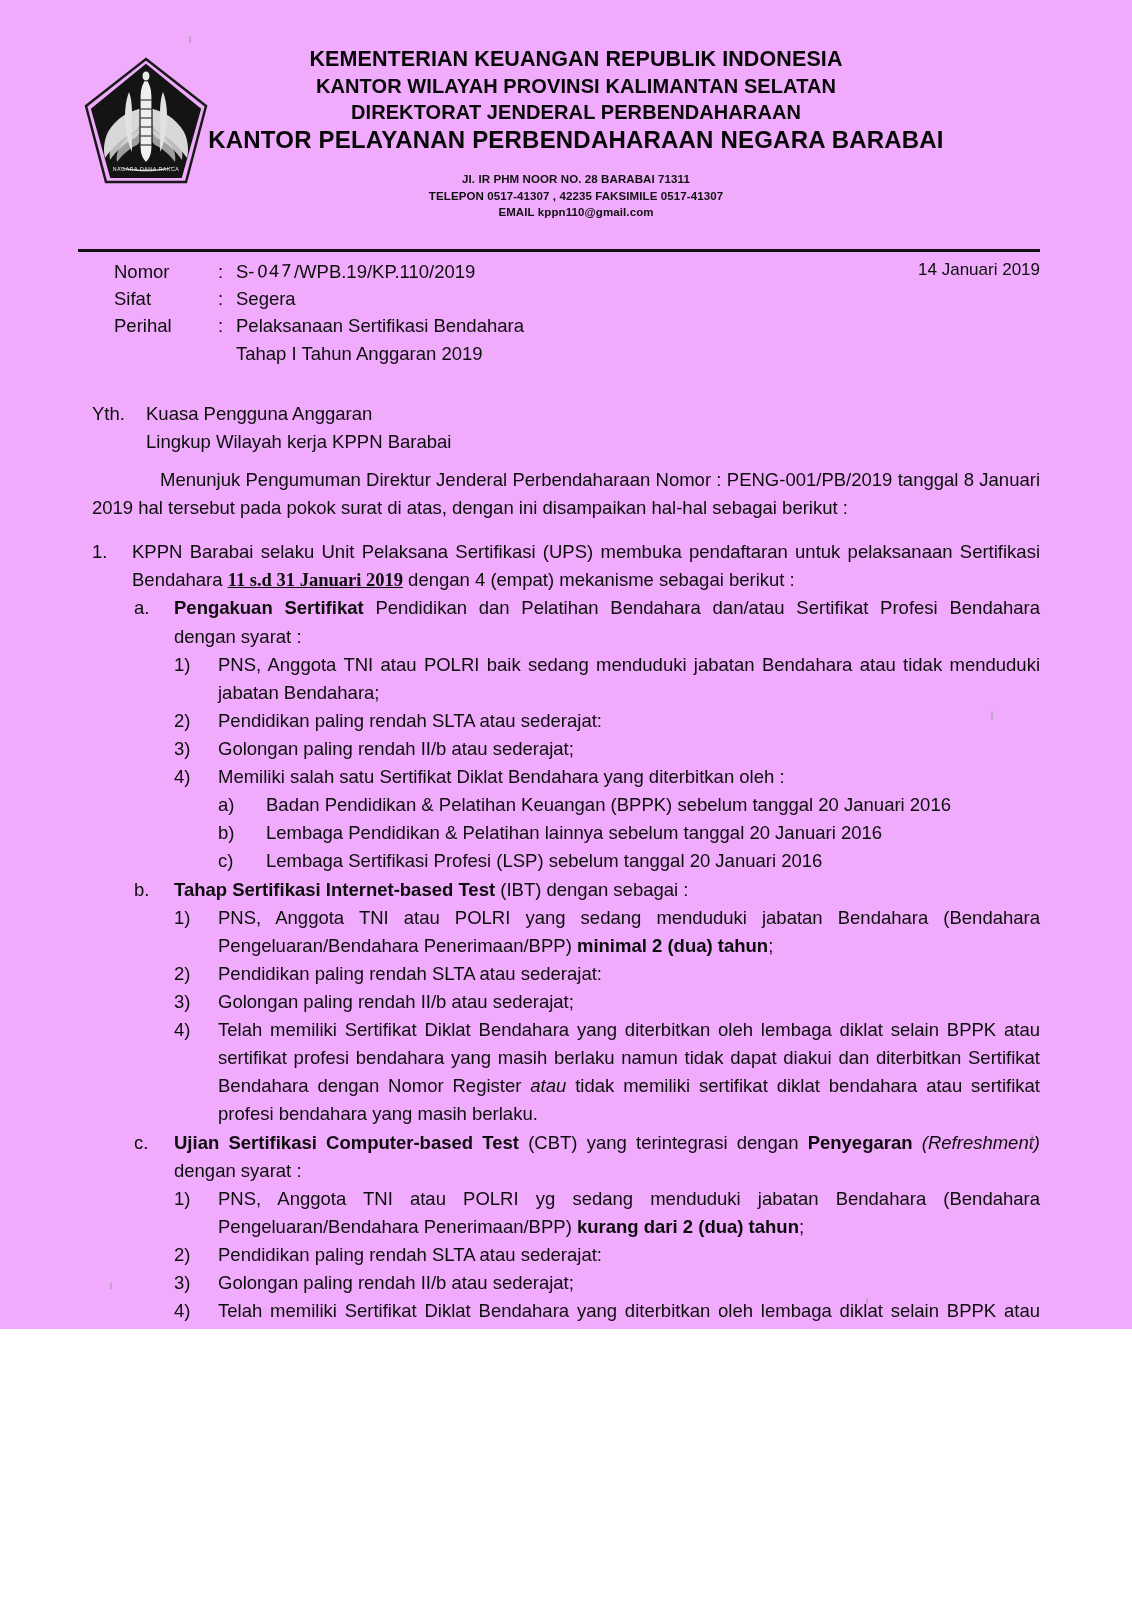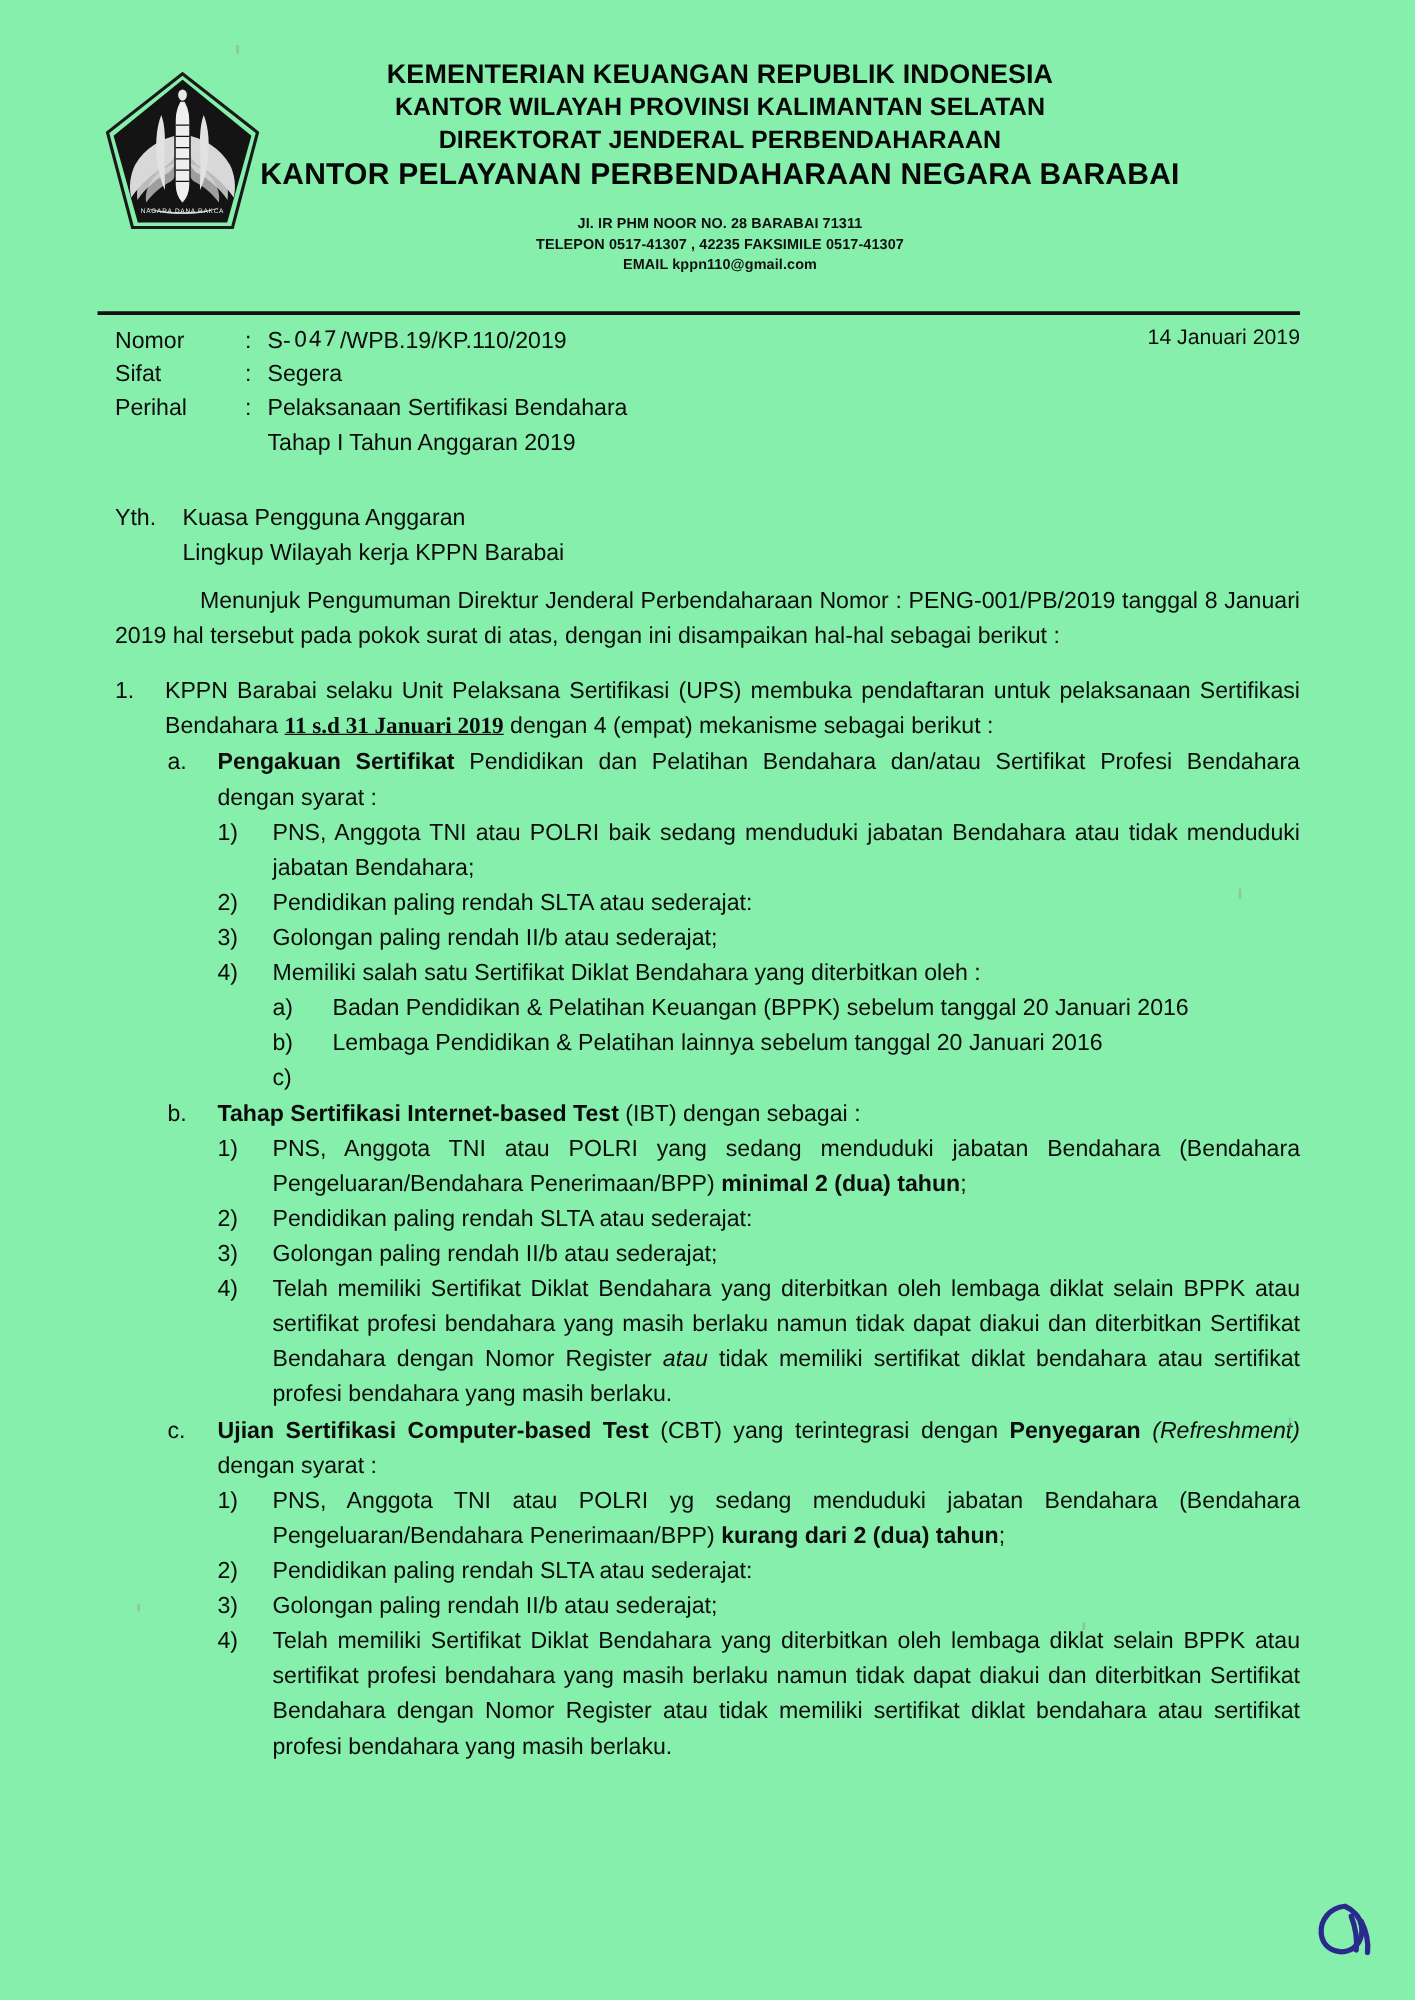--- a/index.html
+++ b/index.html
@@ -7,22 +7,22 @@
     padding: 0;
     background: #ffffff;
   }
   body {
     font-family: "Liberation Sans", sans-serif;
     color: #0d0d0d;
   }
   .page {
     position: relative;
     width: 1132px;
-    height: 1600px;
-    background: #86efac;
+    height: 1329px;
+    background: #f0abfc;
     overflow: hidden;
   }
 
   
   .letterhead {
     position: relative;
     padding-top: 46px;
     height: 196px;
   }
   .logo {
@@ -79,21 +79,21 @@
     left: 92px;
     top: 258px;
     width: 948px;
   }
   .meta-row {
     display: flex;
     align-items: flex-start;
     font-size: 18.5px;
     line-height: 1.47;
   }
-  .meta-label { width: 104px; flex: 0 0 104px; }
+  .meta-label { width: 104px; flex: 0 0 104px; margin-left: 22px; }
   .meta-colon { width: 18px; flex: 0 0 18px; }
   .meta-value { flex: 1 1 auto; }
   .meta-date {
     position: absolute;
     right: 0;
     top: 0;
     font-size: 17px;
     line-height: 1.47;
   }
   .handwritten {
@@ -313,20 +313,21 @@
     <div class="row lvl-4">
       <span class="marker">a)</span>
       <span class="content">Badan Pendidikan &amp; Pelatihan Keuangan (BPPK) sebelum tanggal 20 Januari 2016</span>
     </div>
     <div class="row lvl-4 gap-xs">
       <span class="marker">b)</span>
       <span class="content noj">Lembaga Pendidikan &amp; Pelatihan lainnya sebelum tanggal 20 Januari 2016</span>
     </div>
     <div class="row lvl-4">
       <span class="marker">c)</span>
+      <span class="content noj">Lembaga Sertifikasi Profesi (LSP) sebelum tanggal 20 Januari 2016</span>
     </div>
 
     <div class="row lvl-2">
       <span class="marker">b.</span>
       <span class="content noj"><span class="b">Tahap Sertifikasi Internet-based Test</span><span> (IBT) dengan sebagai :</span></span>
     </div>
 
     <div class="row lvl-3">
       <span class="marker">1)</span>
       <span class="content"><span>PNS, Anggota TNI atau POLRI yang sedang menduduki jabatan Bendahara (Bendahara  Pengeluaran/Bendahara Penerimaan/BPP) </span><span class="b">minimal 2 (dua) tahun</span><span>;</span></span>

